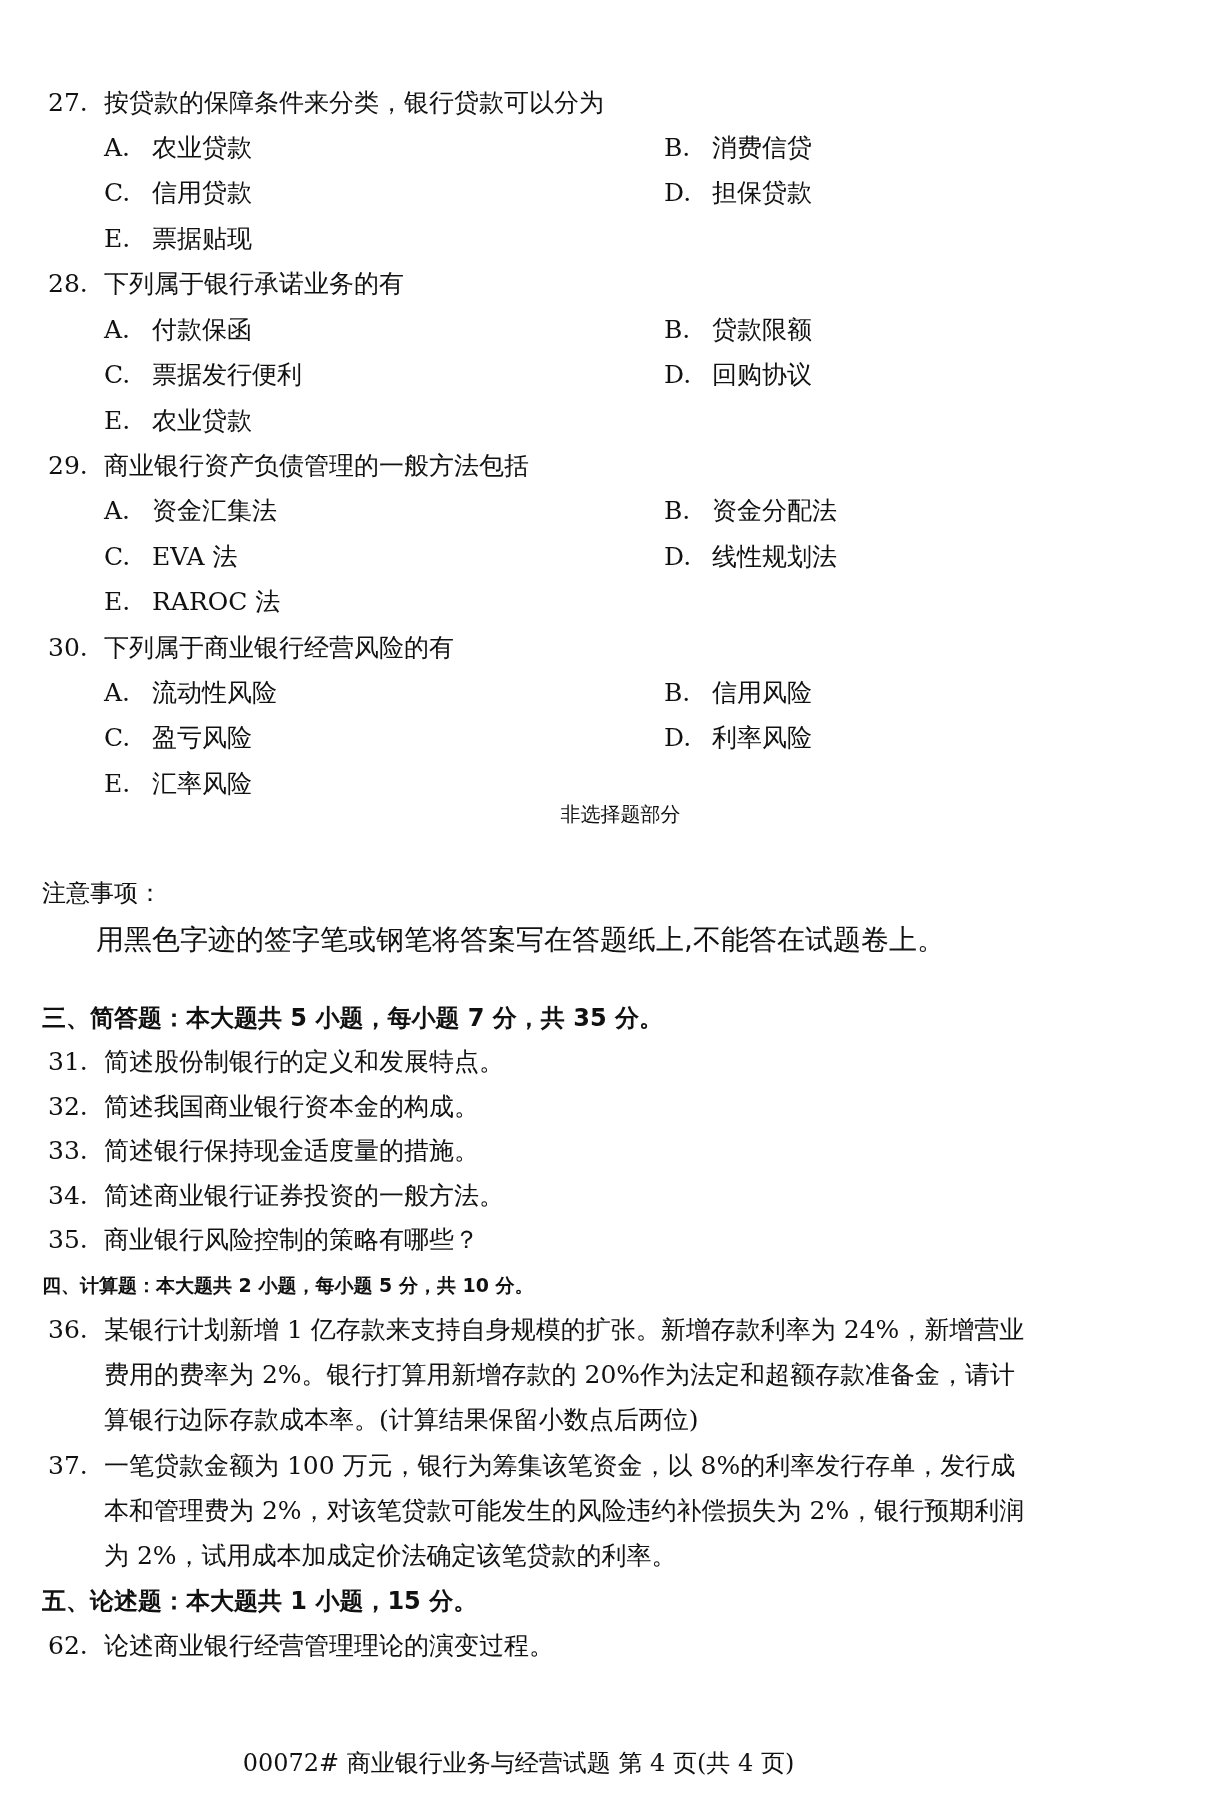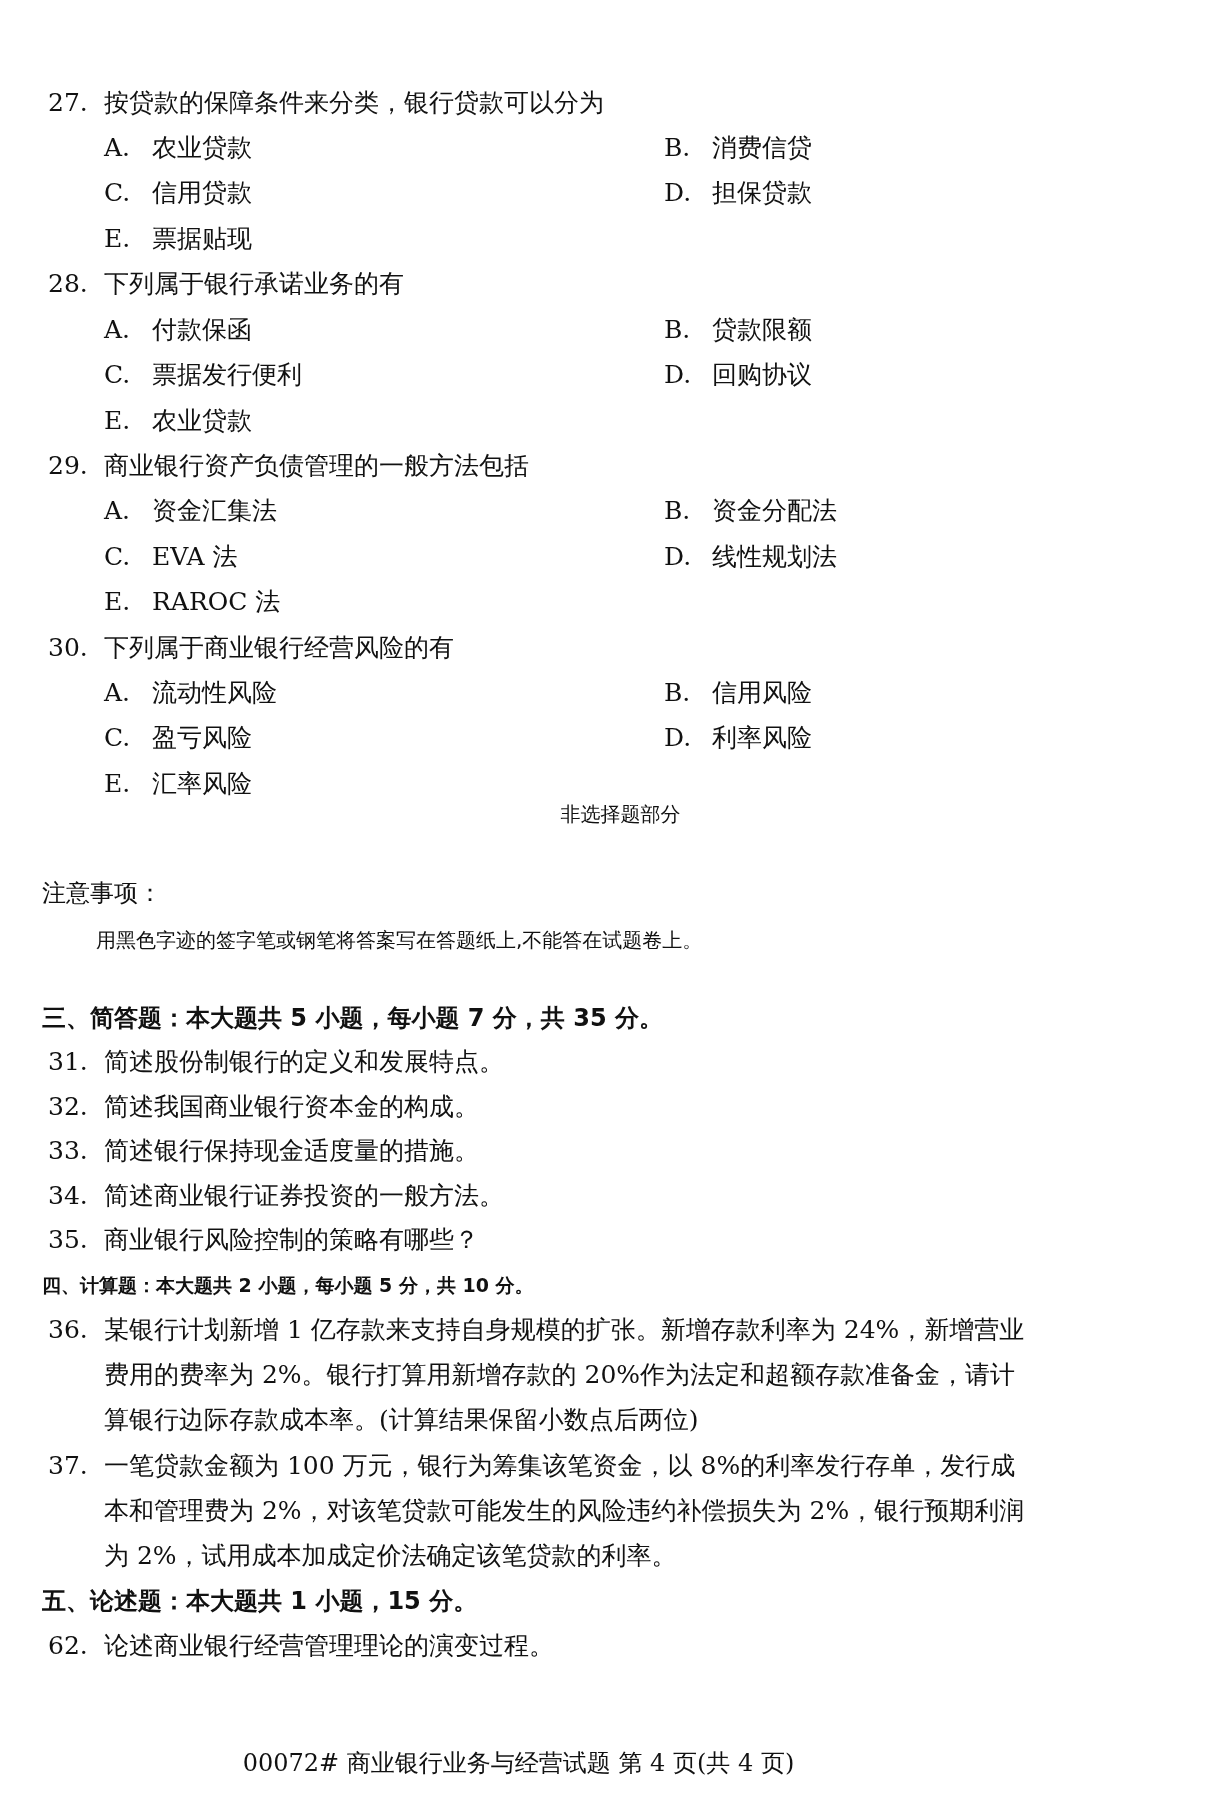--- a/index.html
+++ b/index.html
@@ -39,21 +39,21 @@
 <div class="line" style="left:48px;top:632px"><span class="num">30.</span><span>下列属于商业银行经营风险的有</span></div>
 <div class="line" style="left:104px;top:677px"><span class="opt-letter">A.</span><span>流动性风险</span></div>
 <div class="line" style="left:664px;top:677px"><span class="opt-letter">B.</span><span>信用风险</span></div>
 <div class="line" style="left:104px;top:722px"><span class="opt-letter">C.</span><span>盈亏风险</span></div>
 <div class="line" style="left:664px;top:722px"><span class="opt-letter">D.</span><span>利率风险</span></div>
 <div class="line" style="left:104px;top:768px"><span class="opt-letter">E.</span><span>汇率风险</span></div>
 
 <div class="line sans title" style="left:0;width:1209px;text-align:center;top:798px;">非选择题部分</div>
 
 <div class="line sans" style="left:42px;top:877px;font-size:24px">注意事项：</div>
-<div class="line sans" style="left:96px;top:924px;font-size:20px">用黑色字迹的签字笔或钢笔将答案写在答题纸上,不能答在试题卷上。</div>
+<div class="line sans" style="left:96px;top:924px;font-size:28px">用黑色字迹的签字笔或钢笔将答案写在答题纸上,不能答在试题卷上。</div>
 
 <div class="line bold" style="left:42px;top:1002px;font-size:24px">三、简答题：本大题共 5 小题，每小题 7 分，共 35 分。</div>
 <div class="line" style="left:48px;top:1046px"><span class="num">31.</span><span>简述股份制银行的定义和发展特点。</span></div>
 <div class="line" style="left:48px;top:1091px"><span class="num">32.</span><span>简述我国商业银行资本金的构成。</span></div>
 <div class="line" style="left:48px;top:1135px"><span class="num">33.</span><span>简述银行保持现金适度量的措施。</span></div>
 <div class="line" style="left:48px;top:1180px"><span class="num">34.</span><span>简述商业银行证券投资的一般方法。</span></div>
 <div class="line" style="left:48px;top:1224px"><span class="num">35.</span><span>商业银行风险控制的策略有哪些？</span></div>
 
 <div class="line bold" style="left:42px;top:1269px;font-size:19px">四、计算题：本大题共 2 小题，每小题 5 分，共 10 分。</div>
 <div class="line" style="left:48px;top:1314px"><span class="num">36.</span><span>某银行计划新增 1 亿存款来支持自身规模的扩张。新增存款利率为 24%，新增营业</span></div>

